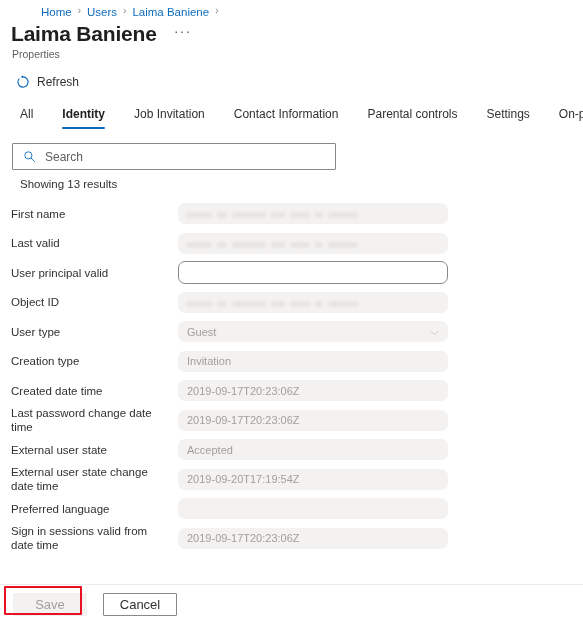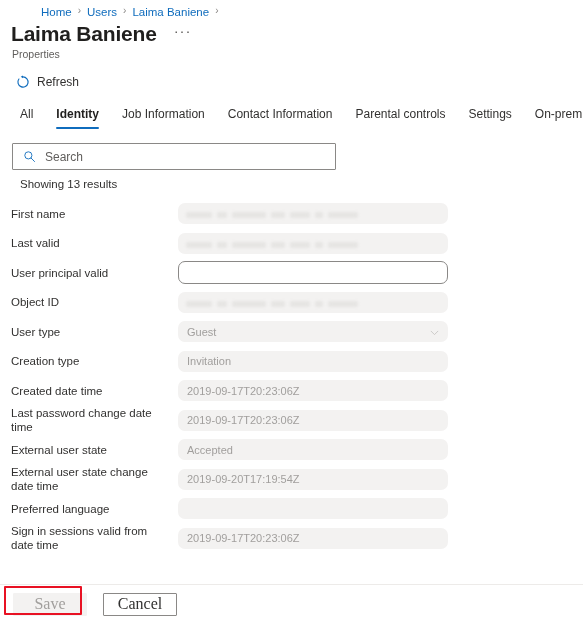--- a/index.html
+++ b/index.html
@@ -94,21 +94,21 @@
     flex: none;
   }
 
   
   .tabs {
     display: flex;
     align-items: flex-end;
     padding-left: 10px;
     height: 30px;
     margin-top: 5px;
-    gap: 3px;
+    gap: 9px;
   }
   .tab {
     position: relative;
     padding: 0 10px 7px 10px;
     font-size: 12px;
     color: #323130;
     cursor: pointer;
     white-space: nowrap;
     line-height: 15px;
   }
@@ -248,22 +248,22 @@
     height: 38px;
     display: flex;
     align-items: center;
     padding-left: 13px;
     gap: 16px;
     background: #fff;
   }
   .btn {
     min-width: 74px;
     height: 23px;
-    font-family: Liberation Serif, serif;
-    font-size: 16px;
+    font-family: Liberation Sans, sans-serif;
+    font-size: 13px;
     border-radius: 1px;
     cursor: pointer;
     padding: 0 12px;
   }
   .btn-save {
     background: #f3f2f1;
     border: 1px solid #f3f2f1;
     color: #a19f9d;
     cursor: default;
   }
@@ -309,21 +309,21 @@
         <path d="M8 0.6 L8 3.6 L5.4 2.1 Z" fill="#0f6cbd"></path>
       </svg>
     </span>
     <span>Refresh</span>
   </button>
 </div>
 
 <div class="tabs">
     <div class="tab">All</div>
     <div class="tab active">Identity</div>
-    <div class="tab">Job Information</div>
+    <div class="tab">Job Invitation</div>
     <div class="tab">Contact Information</div>
     <div class="tab">Parental controls</div>
     <div class="tab">Settings</div>
     <div class="tab">On-premises</div>
   </div>
 
 <div class="search-wrap">
   <span class="search-ico">
     <svg viewBox="0 0 16 16" width="13" height="13" aria-hidden="true">
       <circle cx="6.6" cy="6.6" r="4.4" fill="none" stroke="#0f6cbd" stroke-width="1.1"></circle>

